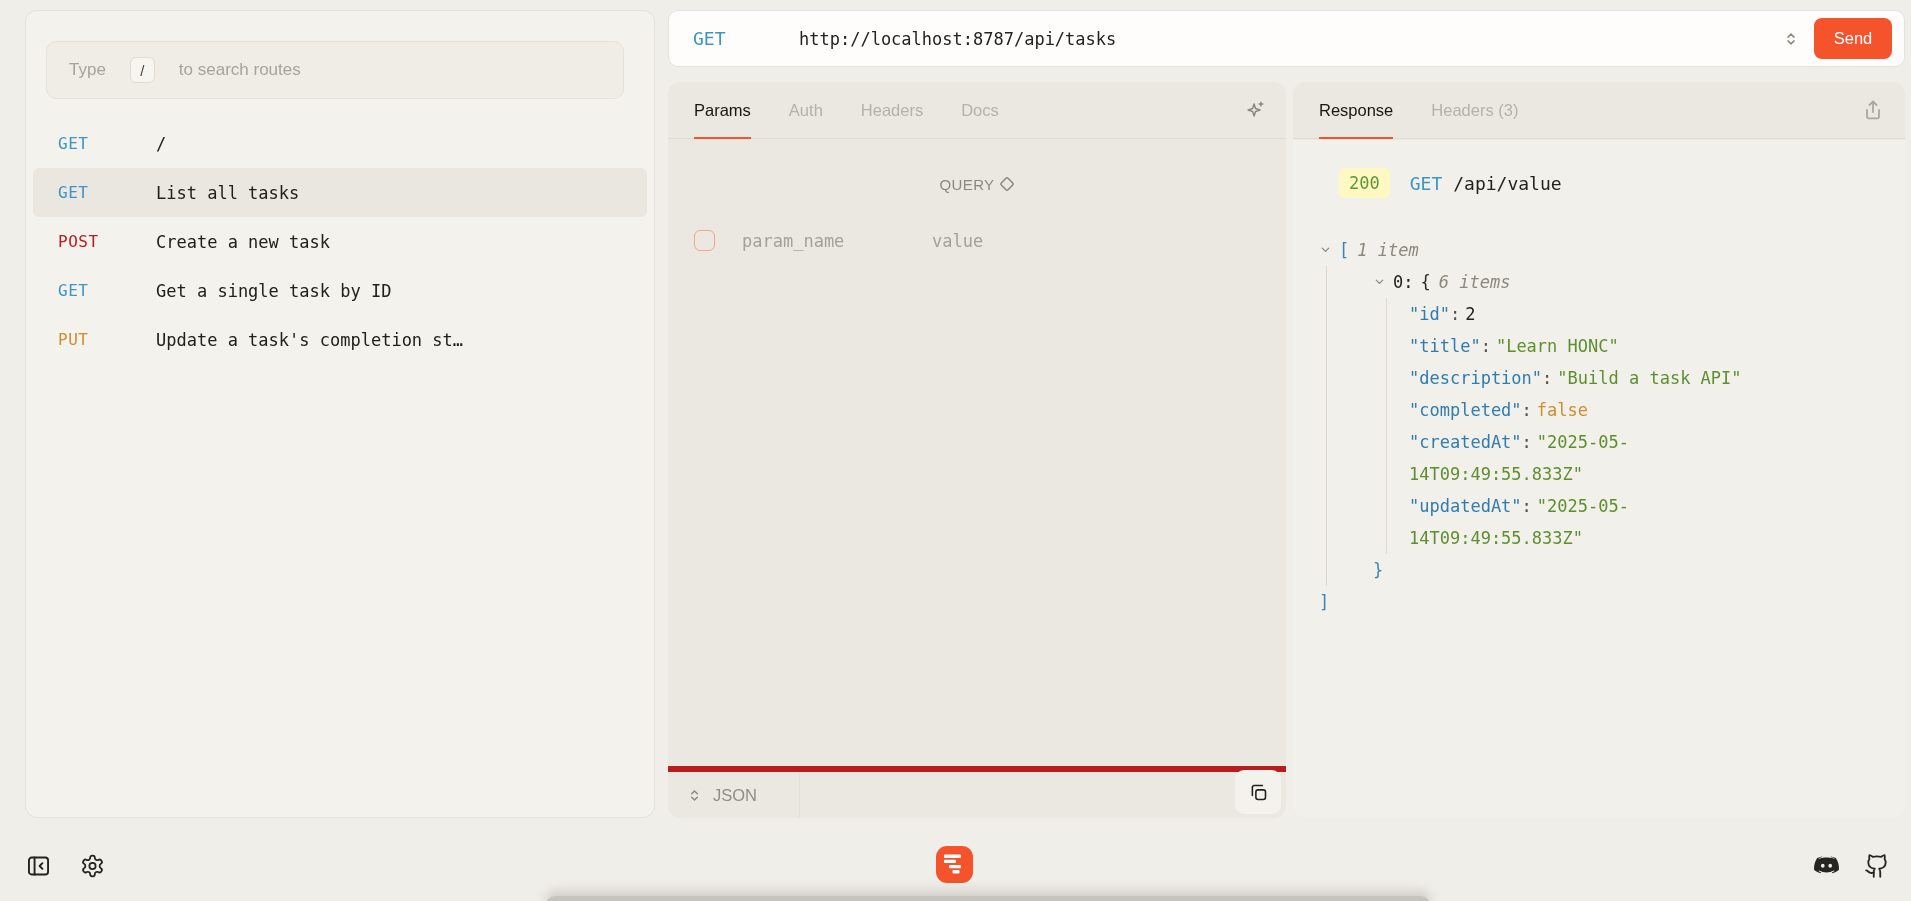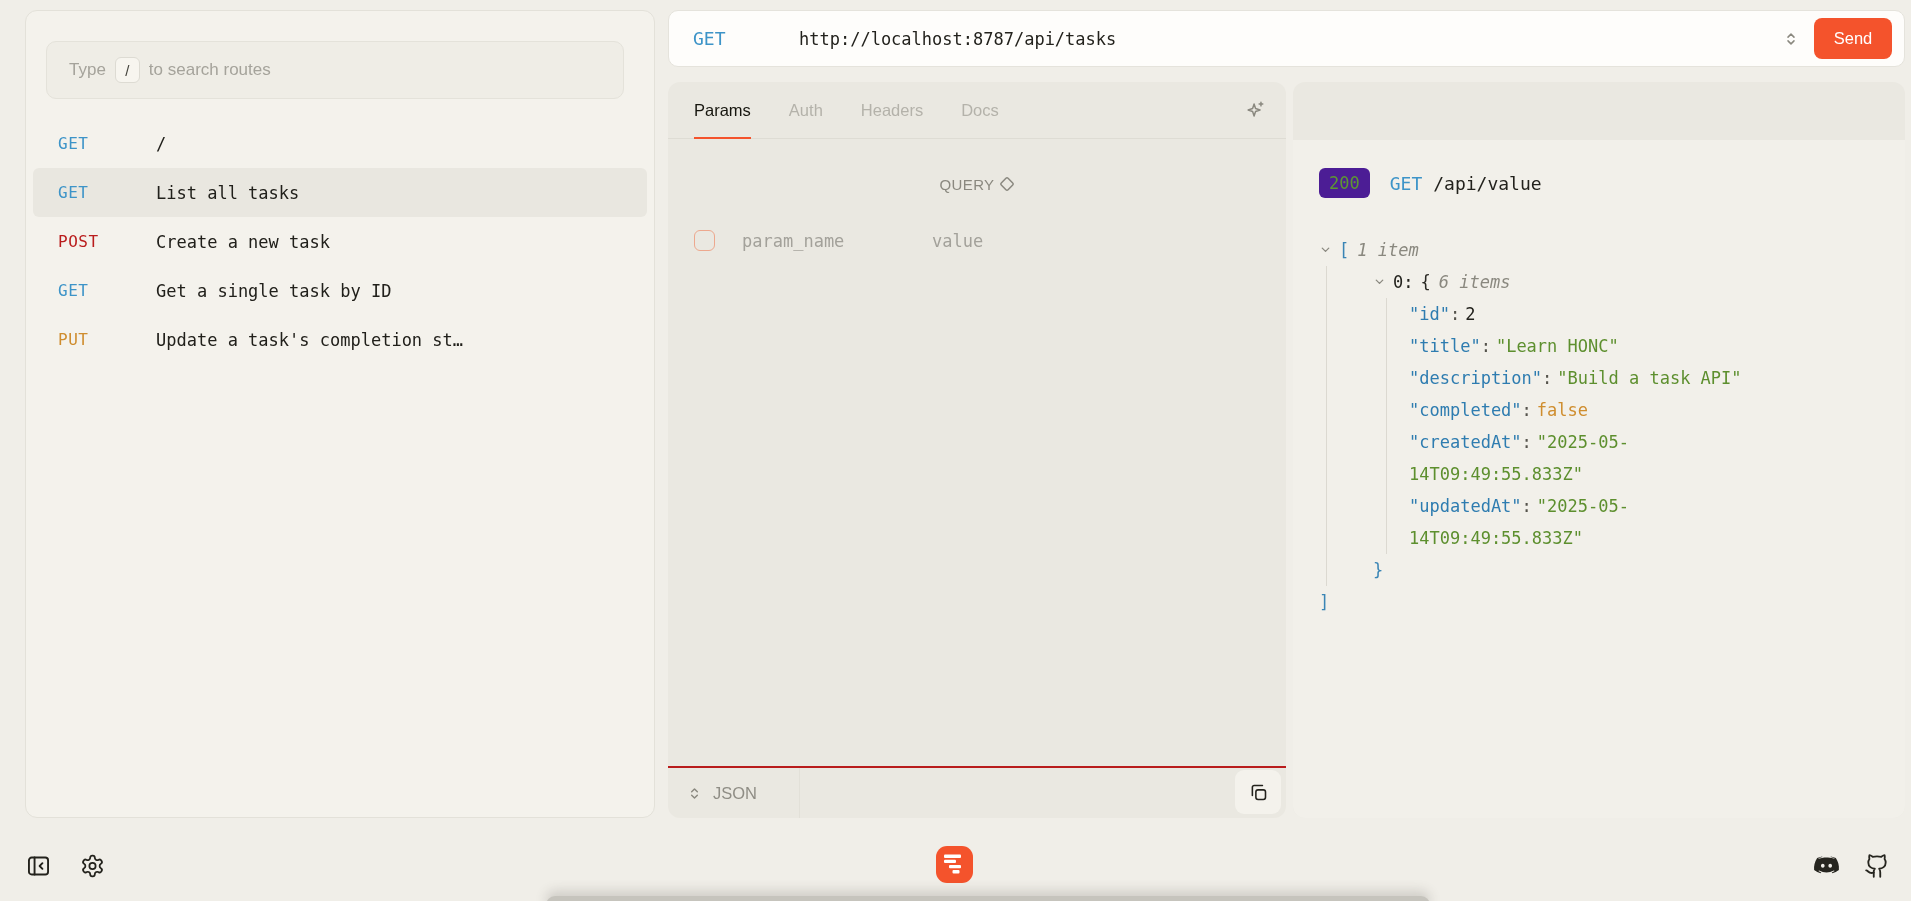--- a/index.html
+++ b/index.html
@@ -13,21 +13,21 @@
   .mono { font-family:"DejaVu Sans Mono", monospace; }
 
   
   .sidebar {
     position:absolute; left:25px; top:10px; width:630px; height:808px;
     background:#f4f2ec; border:1px solid #e3e1d9; border-radius:12px;
   }
   .search-box {
     position:absolute; left:20px; top:30px; width:578px; height:58px;
     background:#efede6; border:1px solid #e4e2da; border-radius:10px;
-    display:flex; align-items:center; padding-left:22px; gap:9px;
+    display:flex; align-items:center; padding-left:22px; gap:24px;
     color:#a5a39b; font-size:17px; cursor:text;
   }
   .search-box .kbd {
     display:inline-flex; align-items:center; justify-content:center;
     min-width:25px; height:26px; padding:0 6px;
     background:#f7f5ef; border:1px solid #ddDBd3; border-radius:6px;
     color:#44433d; font-size:15px;
   }
   .route-list { position:absolute; left:0; top:108px; width:100%; }
   .route-row {
@@ -91,21 +91,21 @@
   }
   .param-input {
     border:none; outline:none; background:transparent;
     font-family:"DejaVu Sans Mono", monospace; font-size:17px; color:#3a3933;
   }
   .param-input::placeholder { color:#a3a19a; }
   .param-name { margin-left:27px; width:190px; }
   .param-value { width:170px; }
   .panel-bottom {
     position:absolute; left:0; right:0; bottom:0; height:52px;
-    border-top:2px solid #b91c1c; display:flex; align-items:center;
+    border-top:6px solid #b91c1c; display:flex; align-items:center;
     border-radius:0 0 12px 12px;
   }
   .body-format { display:flex; align-items:center; gap:10px; padding:0 18px; height:100%; width:132px; border-right:1px solid #e2e0d8; cursor:pointer; }
   .body-format-label { color:#8f8d85; font-size:16.5px; }
   .copy-btn {
     position:absolute; right:5px; bottom:4px; width:46px; height:44px;
     background:#f4f2ec; border-radius:9px; display:flex; align-items:center; justify-content:center;
     cursor:pointer;
   }
 
@@ -113,23 +113,24 @@
   .response-panel {
     position:absolute; left:1293px; top:82px; width:612px; height:736px;
     background:#eae8e1; border-radius:12px;
   }
   .response-content {
     position:absolute; left:0; right:0; top:58px; bottom:0;
     background:#f2f0ea; border-radius:0 0 12px 12px;
   }
   .status-row { display:flex; align-items:center; margin:28px 0 0 26px; }
   .status-badge {
-    background:#4c1d95; color:#5d9732; border-radius:6px;
+    background:#fef9c3; color:#5d9732; border-radius:6px;
     font-family:"DejaVu Sans Mono",monospace; font-size:17px;
     padding:5px 10px;
+    margin-left:20px;
   }
   .status-method { font-family:"DejaVu Sans Mono",monospace; font-size:18px; color:#3d94c8; margin-left:20px; }
   .status-path { font-family:"DejaVu Sans Mono",monospace; font-size:18px; color:#23221d; margin-left:11px; }
 
   .tree {
     margin:36px 0 0 26px; width:430px;
     font-family:"DejaVu Sans Mono",monospace; font-size:17px; line-height:32px;
     color:#23221d;
   }
   .tree .chev { display:inline-flex; width:20px; cursor:pointer; vertical-align:middle; margin-top:-3px; }
@@ -241,20 +242,31 @@
     <span class="copy-btn">
       <svg width="21" height="21" viewBox="0 0 24 24" fill="none" stroke="#23221c" stroke-width="1.8" stroke-linecap="round" stroke-linejoin="round">
           <rect x="9" y="9" width="11" height="11" rx="2.5"></rect>
           <path d="M5 15.5V6a2 2 0 0 1 2-2h9.5"></path>
         </svg>
     </span>
   </div>
 </div>
 
 <div class="response-panel">
+  <div class="tab-row">
+    <span class="tab active">Response</span>
+    <span class="tab">Headers (3)</span>
+    <span class="right-icon">
+      <svg width="24" height="24" viewBox="0 0 24 24" fill="none" stroke="#a9a79f" stroke-width="1.8" stroke-linecap="round" stroke-linejoin="round">
+          <path d="M12 14V4"></path>
+          <polyline points="8.5 7 12 3.5 15.5 7"></polyline>
+          <path d="M6 12v6.5a1.8 1.8 0 0 0 1.8 1.8h8.4a1.8 1.8 0 0 0 1.8-1.8V12"></path>
+        </svg>
+    </span>
+  </div>
   <div class="response-content">
     <div class="status-row">
       <span class="status-badge">200</span>
       <span class="status-method">GET</span>
       <span class="status-path">/api/value</span>
     </div>
     <div class="tree">
       <div class="tl">
         <span class="chev">
             <svg width="13" height="13" viewBox="0 0 24 24" fill="none" stroke="#8a887f" stroke-width="2.4" stroke-linecap="round" stroke-linejoin="round">

